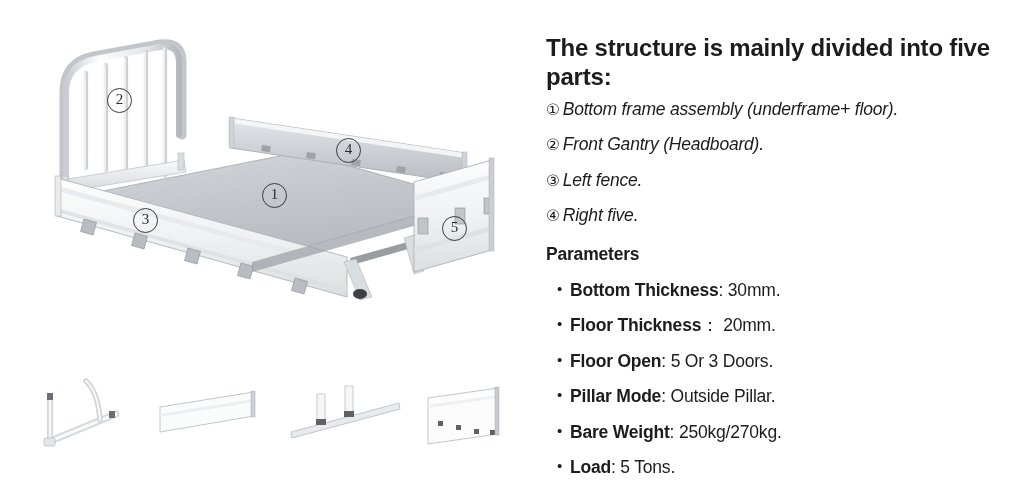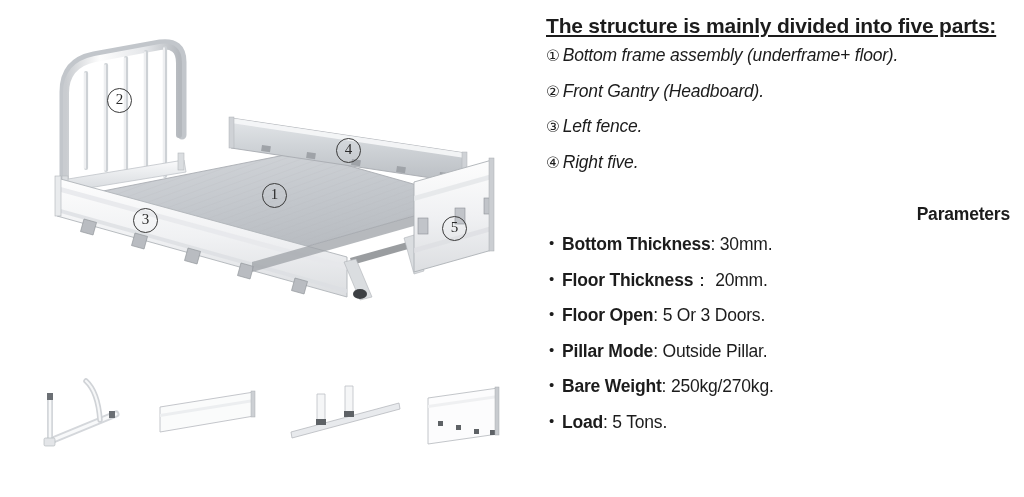--- a/index.html
+++ b/index.html
@@ -49,26 +49,25 @@
   }
 
   
   .textpanel {
     position: relative;
     flex: 1 1 auto;
     padding: 12px 14px 0 11px;
     box-sizing: border-box;
   }
   .heading {
-    font-size: 21px;
+    font-size: 24px;
     font-weight: bold;
     letter-spacing: -0.2px;
-    margin: 1px 0 0 0;
+    margin: 22px 0 0 0;
     line-height: 1.2;
-    text-decoration: underline;
   }
   .numbered-list {
     list-style: none;
     margin: 0;
     padding: 0;
     font-style: italic;
   }
   .numbered-list li {
     font-size: 17.5px;
     line-height: 1.0;
@@ -78,27 +77,26 @@
   }
   .numbered-list li .circnum {
     font-family: "DejaVu Sans", sans-serif;
     font-size: 15.5px;
     margin-right: 3px;
   }
   .sub-heading {
     font-size: 17.5px;
     font-weight: bold;
     letter-spacing: -0.2px;
-    margin: 24px 0 2px 0;
+    margin: 10px 0 2px 0;
     line-height: 1.2;
-    text-align: right;
   }
   .param-list {
     list-style: none;
-    margin: 0;
+    margin: 8px;
     padding: 0;
   }
   .param-list li {
     font-size: 17.5px;
     line-height: 1.0;
     padding: 9px 0 9px 16px;
     position: relative;
     letter-spacing: -0.2px;
     white-space: nowrap;
   }

